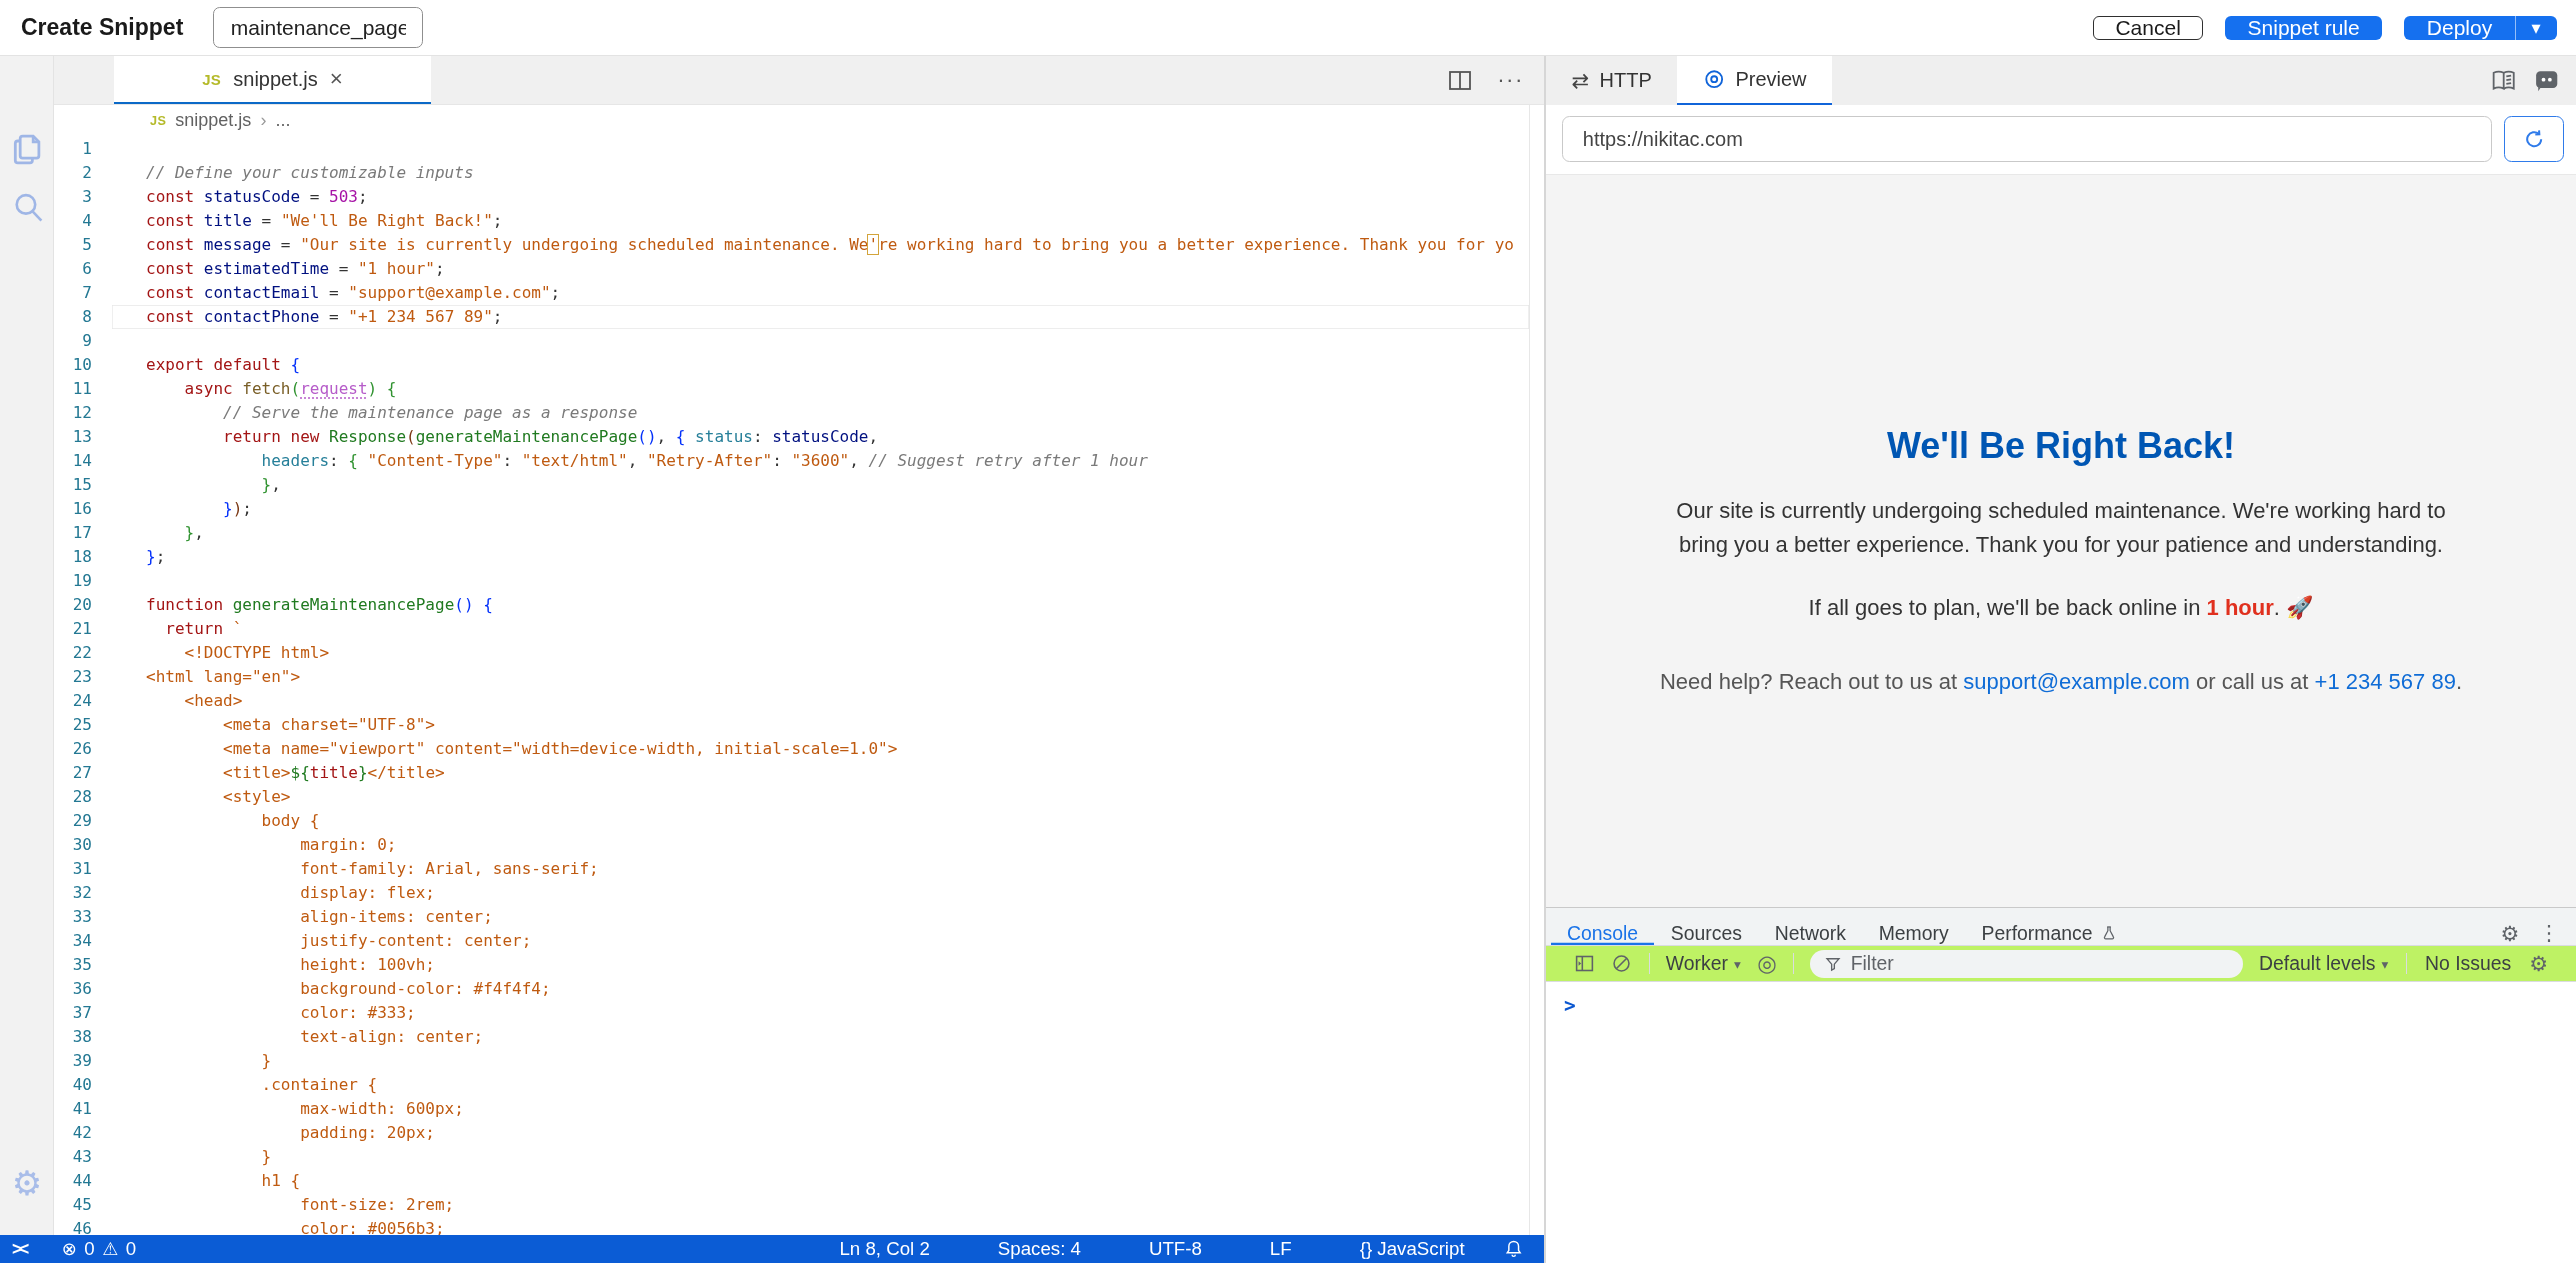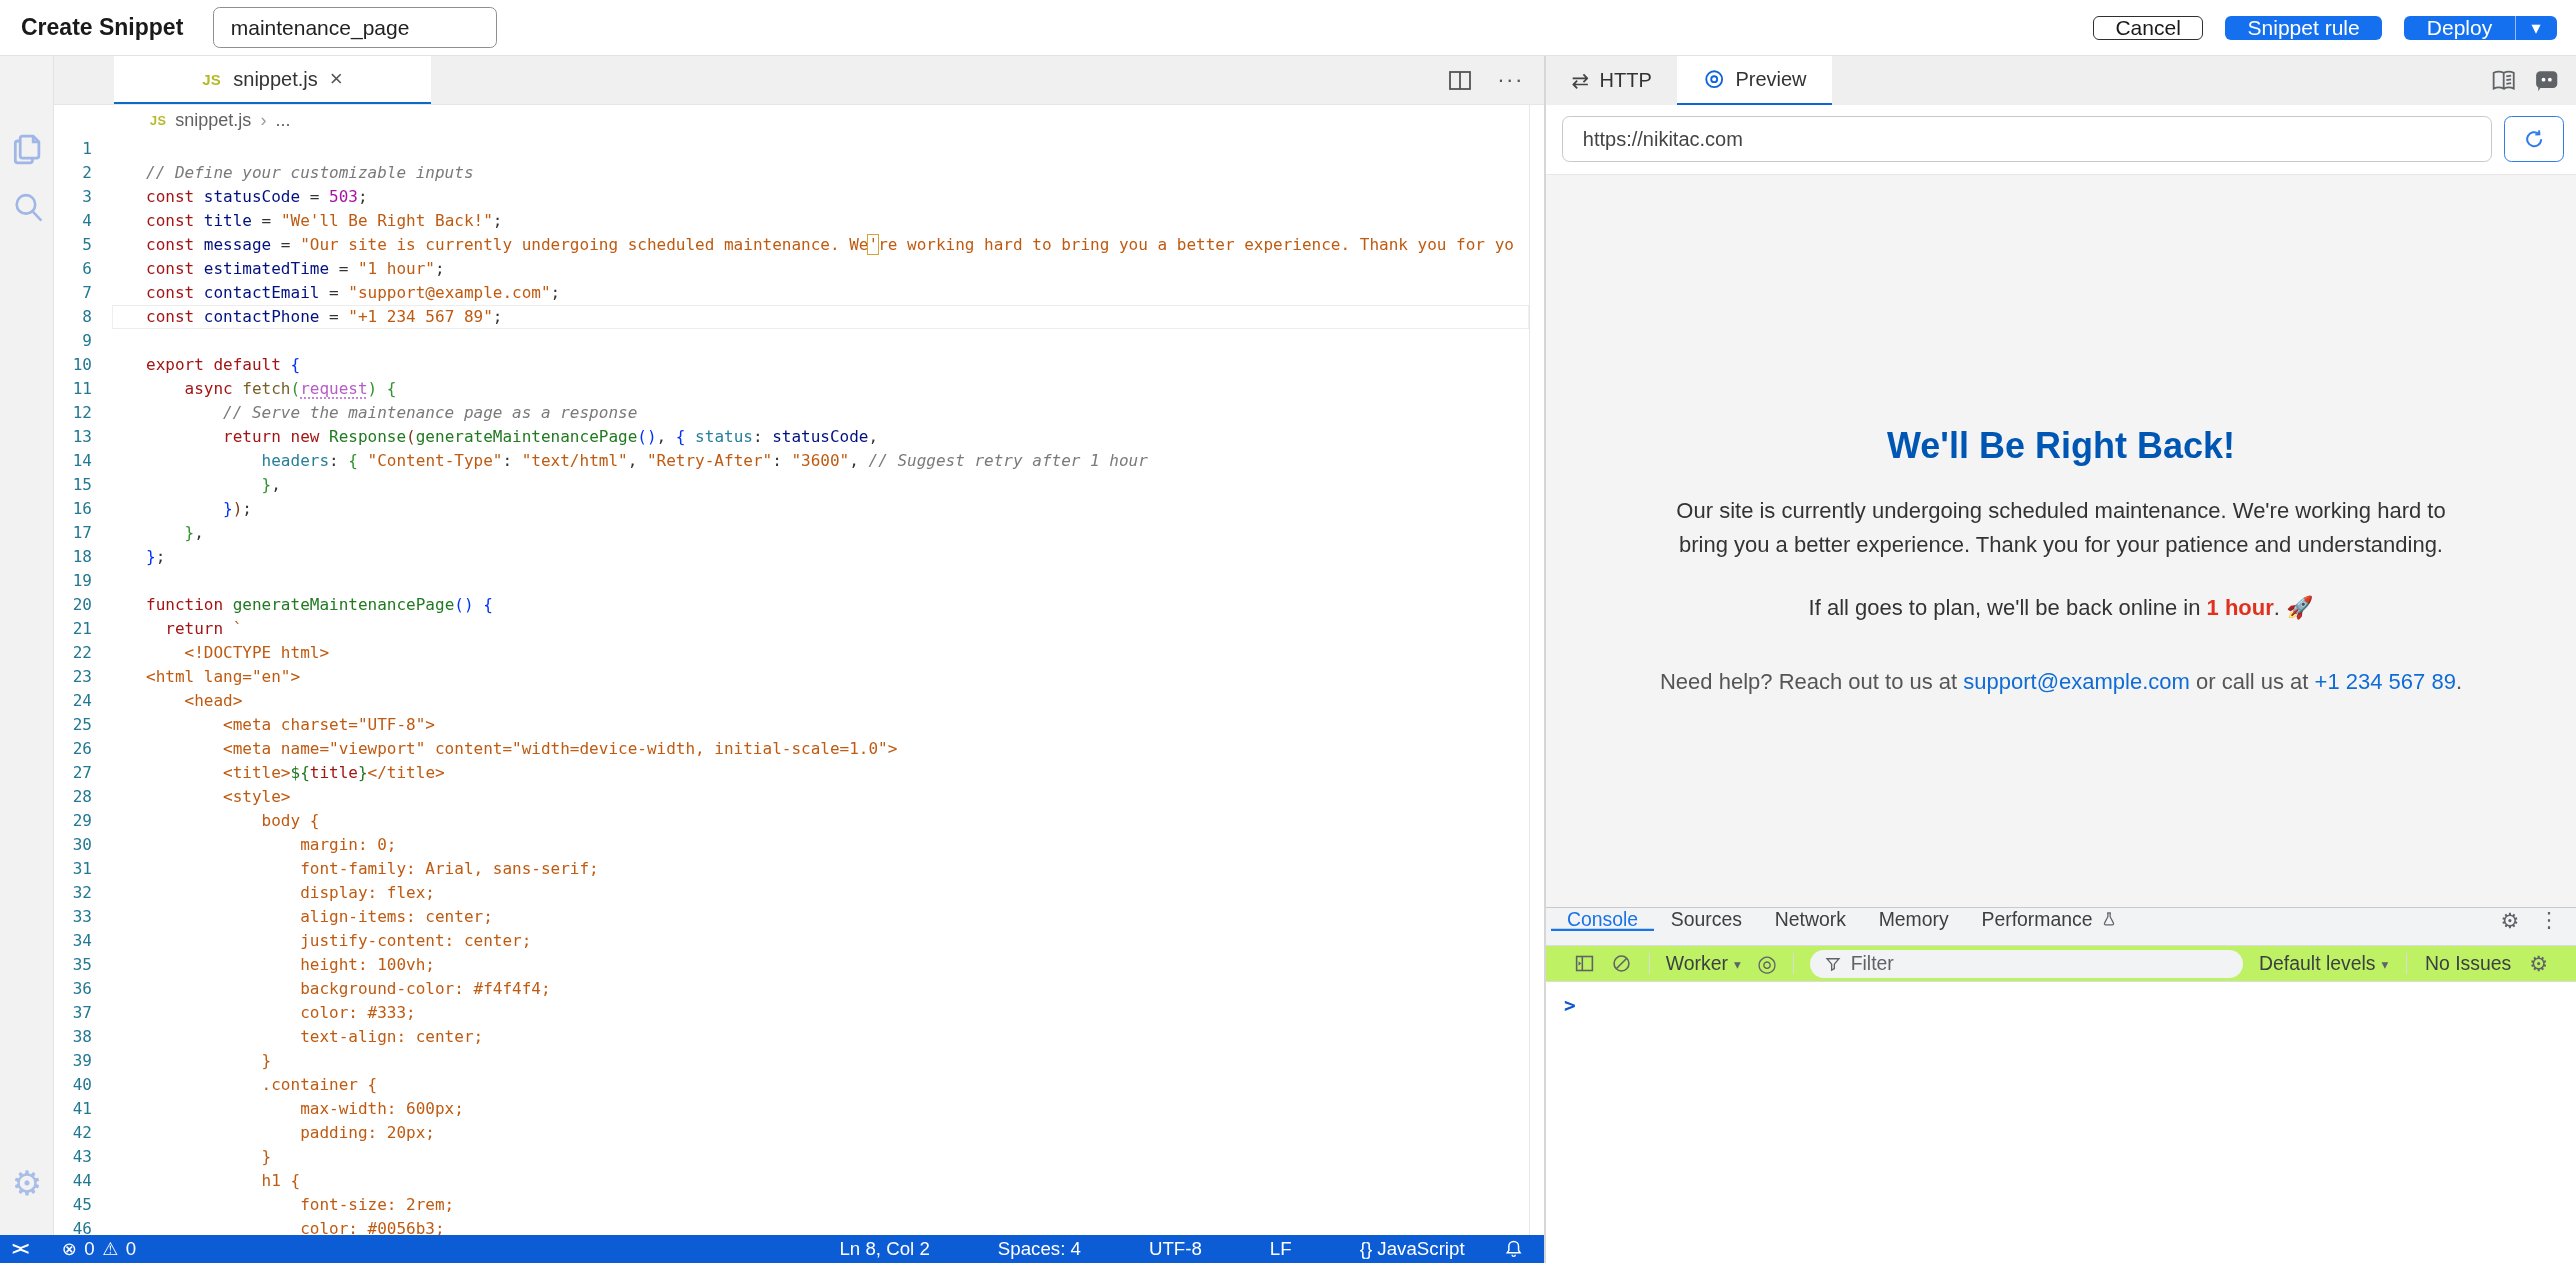--- a/index.html
+++ b/index.html
@@ -5,21 +5,21 @@
   * { margin:0; padding:0; box-sizing:border-box; }
   html,body { background:#fff; }
   #app { position:relative; width:2576px; height:1263px; overflow:hidden;
          font-family:"Liberation Sans", sans-serif; color:#333; background:#fff; }
 
   
   #topbar { position:absolute; left:0; top:0; width:2576px; height:56px;
             display:flex; align-items:center; padding-left:21px; background:#fff;
             border-bottom:0.7px solid #e3e3e3; z-index:5; }
   #topbar .title { font-size:23px; font-weight:bold; color:#1a1a1a; margin-right:30px; }
-  #snippet-name { width:284px; height:41px; border:1.5px solid #8f8f8f; border-radius:6.7px;
+  #snippet-name { width:210px; height:41px; border:1.5px solid #8f8f8f; border-radius:6.7px;
                   font-size:21px; color:#222; padding:0 16.4px; outline:none;
                   font-family:"Liberation Sans",sans-serif; }
   #topbar .actions { margin-left:auto; margin-right:19.4px; display:flex; align-items:center; gap:22.4px; }
   .btn { height:24px; border-radius:6px; font-size:21px; display:flex; align-items:center;
          justify-content:center; cursor:pointer; font-family:"Liberation Sans",sans-serif; }
   .btn-outline { background:#fff; border:1.5px solid #2f2f2f; color:#1a1a1a; padding:0 21px; }
   .btn-blue { background:#1570ef; border:none; color:#fff; padding:0 22.4px; }
   .split { display:flex; }
   .split .main { border-radius:6px 0 0 6px; }
   .split .caret { width:42px; background:#1570ef; color:#fff; border-radius:0 6px 6px 0;
@@ -104,21 +104,21 @@
   #page-content h1 { font-size:36px; font-weight:bold; color:#0056b3; }
   #page-content .msg { margin:27px auto 0; max-width:822px; font-size:22px; line-height:34px; color:#333; }
   #page-content .eta { margin-top:33px; font-size:22px; color:#333; }
   #page-content .eta b { color:#e0301e; font-weight:bold; }
   #page-content .help { margin-top:48px; font-size:22px; color:#555; }
   #page-content .link { color:#0f6cd6; cursor:pointer; }
 
   
   #devtools { position:absolute; left:0; top:851px; width:1030px; height:357px; background:#fff;
               border-top:0.7px solid #c9c9c9; }
-  #devtools-tabs { height:37px; background:#f1f3f4; display:flex; align-items:flex-start; padding-left:4.5px; }
+  #devtools-tabs { height:37px; background:#f1f3f4; display:flex; align-items:flex-end; padding-left:4.5px; }
   .dtab { display:flex; align-items:center; gap:7.5px; padding:0 16.4px; font-size:19.4px; color:#3c4043; cursor:pointer; }
   .dtab.active { color:#1a73e8; box-shadow:inset 0 -2.2px 0 #1a73e8; }
   #devtools-tabs .tright { margin-left:auto; display:flex; align-items:center; gap:19.4px; padding-right:16.4px;
                            color:#5f6368; }
   .gear-glyph { font-size:21px; color:#5f6368; line-height:1; cursor:pointer; }
   .kebab { font-size:21px; color:#5f6368; cursor:pointer; }
 
   #console-toolbar { height:37px; background:#bef264; border-top:0.7px solid #dadce0; border-bottom:0.7px solid #dadce0;
                      display:flex; align-items:center; gap:16.4px; padding:0 28px; }
   .vsep { width:0.7px; height:21px; background:#dadce0; }

